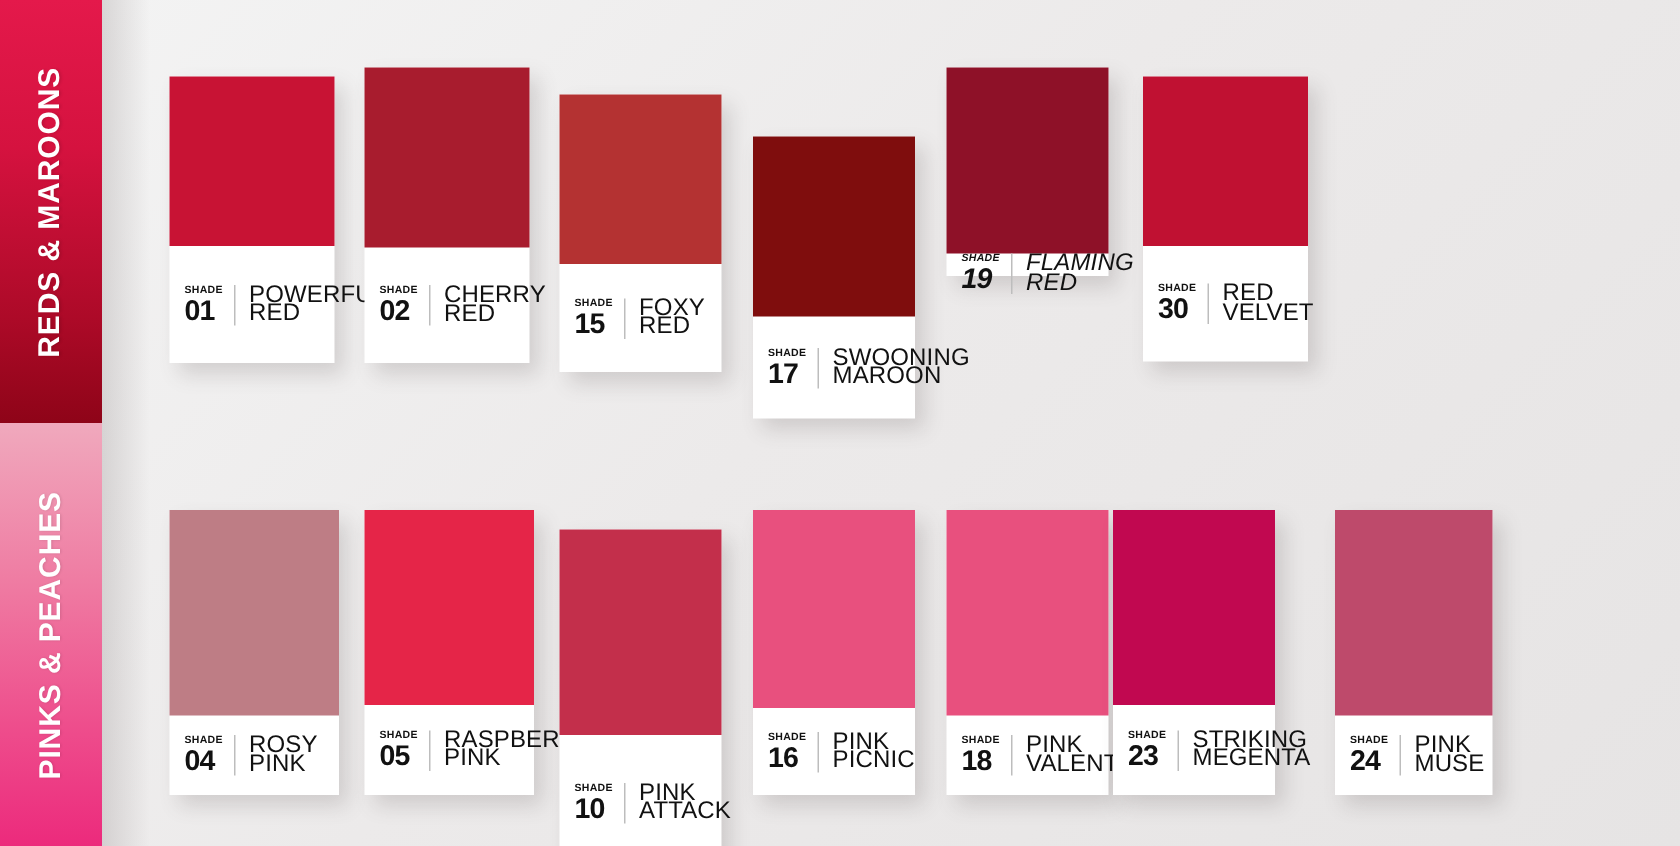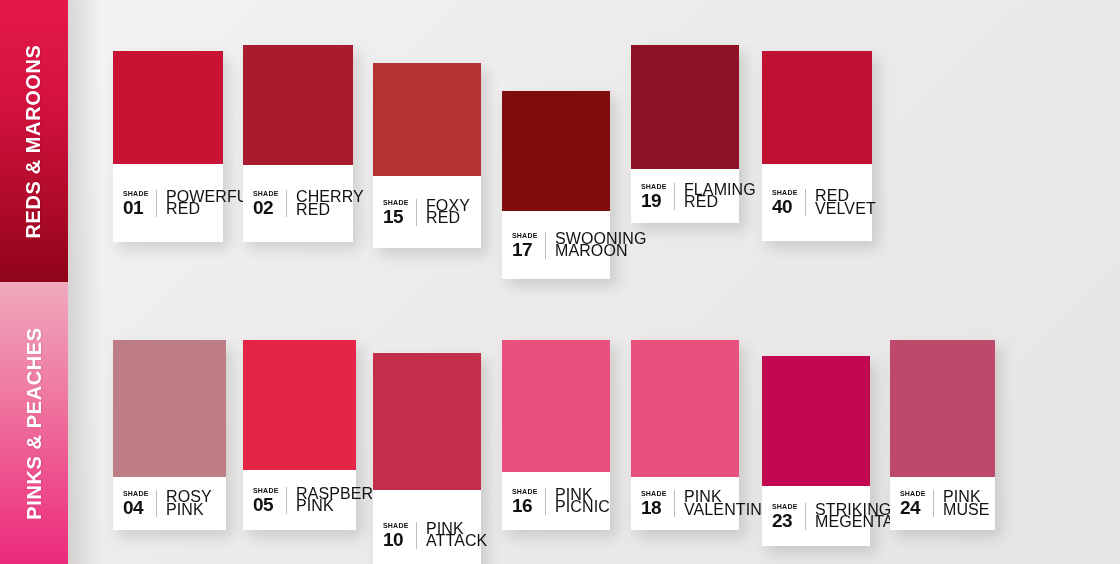--- a/index.html
+++ b/index.html
@@ -159,37 +159,37 @@
         <div class="swatch" title="#7F0D0D" style="height: 120px; background: rgb(127, 13, 13);"></div>
         <div class="card-info">
           <div class="shade-block">
             <div class="shade-word">SHADE</div>
             <div class="shade-num">17</div>
           </div>
           <div class="shade-name">SWOONING
 MAROON</div>
         </div>
       </div>
-      <div class="card" style="left: 631px; top: 45px; width: 108px; height: 178px;">
+      <div class="card" style="left: 631px; top: 45px; width: 108px; height: 139px; font-style: italic;">
         <div class="swatch" title="#8E1128" style="height: 124px; background: rgb(142, 17, 40);"></div>
         <div class="card-info">
           <div class="shade-block">
             <div class="shade-word">SHADE</div>
             <div class="shade-num">19</div>
           </div>
           <div class="shade-name">FLAMING
 RED</div>
         </div>
       </div>
       <div class="card" style="left: 762px; top: 51px; width: 110px; height: 190px;">
         <div class="swatch" title="#C01132" style="height: 113px; background: rgb(192, 17, 50);"></div>
         <div class="card-info">
           <div class="shade-block">
             <div class="shade-word">SHADE</div>
-            <div class="shade-num">40</div>
+            <div class="shade-num">30</div>
           </div>
           <div class="shade-name">RED
 VELVET</div>
         </div>
       </div>
       <div class="card" style="left: 113px; top: 340px; width: 113px; height: 190px;">
         <div class="swatch" title="#BE7D85" style="height: 137px; background: rgb(190, 125, 133);"></div>
         <div class="card-info">
           <div class="shade-block">
             <div class="shade-word">SHADE</div>
@@ -236,21 +236,21 @@
         <div class="swatch" title="#E8507E" style="height: 137px; background: rgb(232, 80, 126);"></div>
         <div class="card-info">
           <div class="shade-block">
             <div class="shade-word">SHADE</div>
             <div class="shade-num">18</div>
           </div>
           <div class="shade-name">PINK
 VALENTINE</div>
         </div>
       </div>
-      <div class="card" style="left: 762px; top: 340px; width: 108px; height: 190px; margin-top: 16px;">
+      <div class="card" style="left: 742px; top: 340px; width: 108px; height: 190px;">
         <div class="swatch" title="#C10850" style="height: 130px; background: rgb(193, 8, 80);"></div>
         <div class="card-info">
           <div class="shade-block">
             <div class="shade-word">SHADE</div>
             <div class="shade-num">23</div>
           </div>
           <div class="shade-name">STRIKING
 MEGENTA</div>
         </div>
       </div>

